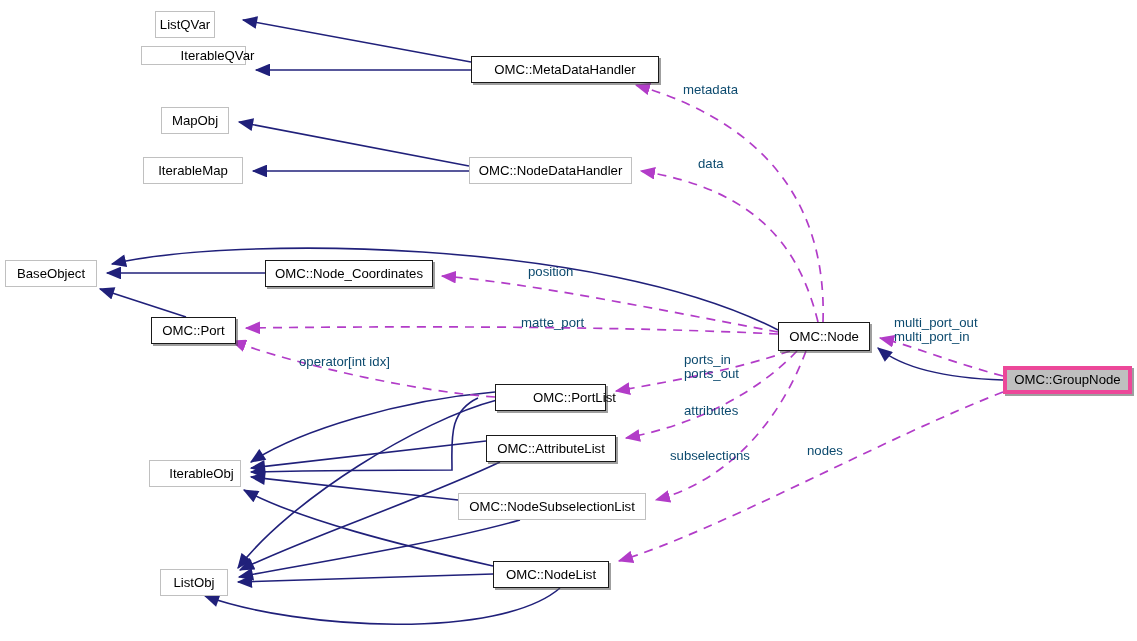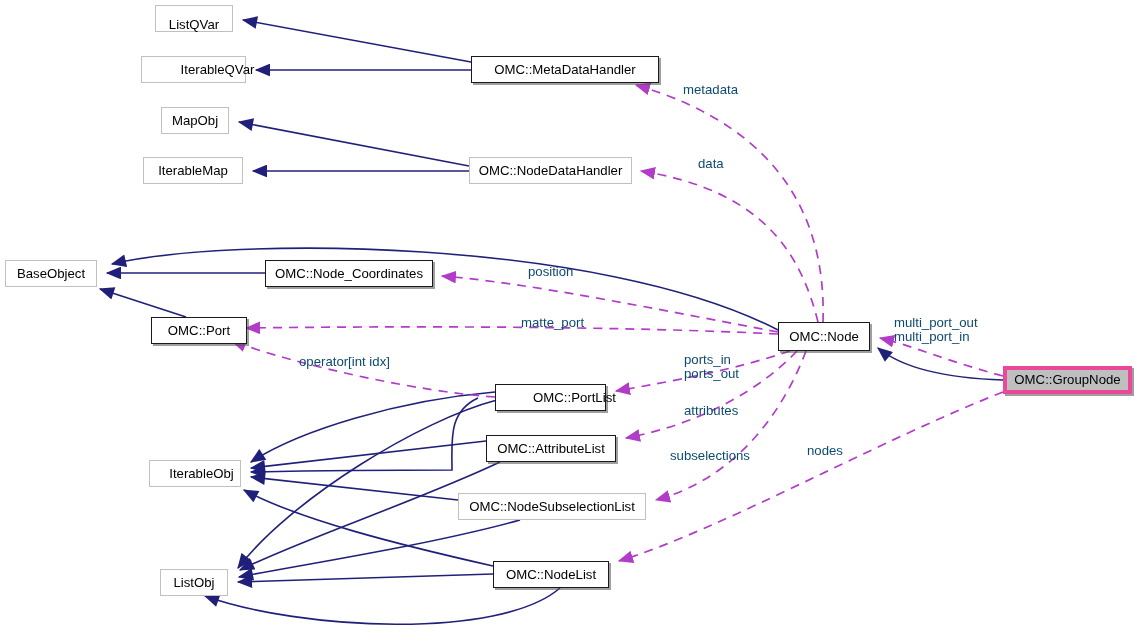--- a/index.html
+++ b/index.html
@@ -101,25 +101,25 @@
       <path d="M 778 334 C 620 326 400 326 246 328"></path>
       <path d="M 495 397 C 420 392 300 366 232 341"></path>
       <path d="M 790 351 C 740 368 680 380 616 391"></path>
       <path d="M 797 351 C 760 390 700 424 626 438"></path>
       <path d="M 806 351 C 780 420 730 480 656 500"></path>
       <path d="M 1003 376 C 950 362 910 345 880 338"></path>
       <path d="M 1003 392 C 880 440 720 530 619 561"></path>
     </g>
   </svg>
 
-  <div class="node-box light" style="left:155px; top:5px; width:78px; height:27px;align-items:flex-end;">
+  <div class="node-box light" style="left:155px; top:11px; width:60px; height:27px;">
     <span class="node-label">ListQVar</span>
   </div>
 
-  <div class="node-box light" style="left:141px; top:56px; width:105px; height:27px;padding-left:48px;">
+  <div class="node-box light" style="left:141px; top:46px; width:105px; height:19px;padding-left:48px;">
     <span class="node-label">IterableQVar</span>
   </div>
 
   <div class="node-box strong" style="left:471px; top:56px; width:188px; height:27px;">
     <span class="node-label">OMC::MetaDataHandler</span>
   </div>
 
   <div class="node-box light" style="left:161px; top:107px; width:68px; height:27px;">
     <span class="node-label">MapObj</span>
   </div>
@@ -133,21 +133,21 @@
   </div>
 
   <div class="node-box light" style="left:5px; top:260px; width:92px; height:27px;">
     <span class="node-label">BaseObject</span>
   </div>
 
   <div class="node-box strong" style="left:265px; top:260px; width:168px; height:27px;">
     <span class="node-label">OMC::Node_Coordinates</span>
   </div>
 
-  <div class="node-box strong" style="left:151px; top:317px; width:96px; height:27px;">
+  <div class="node-box strong" style="left:151px; top:317px; width:85px; height:27px;">
     <span class="node-label">OMC::Port</span>
   </div>
 
   <div class="node-box strong" style="left:778px; top:322px; width:92px; height:29px;">
     <span class="node-label">OMC::Node</span>
   </div>
 
   <div class="node-box current" style="left:1003px; top:366px; width:129px; height:28px;">
     <span class="node-label">OMC::GroupNode</span>
   </div>

